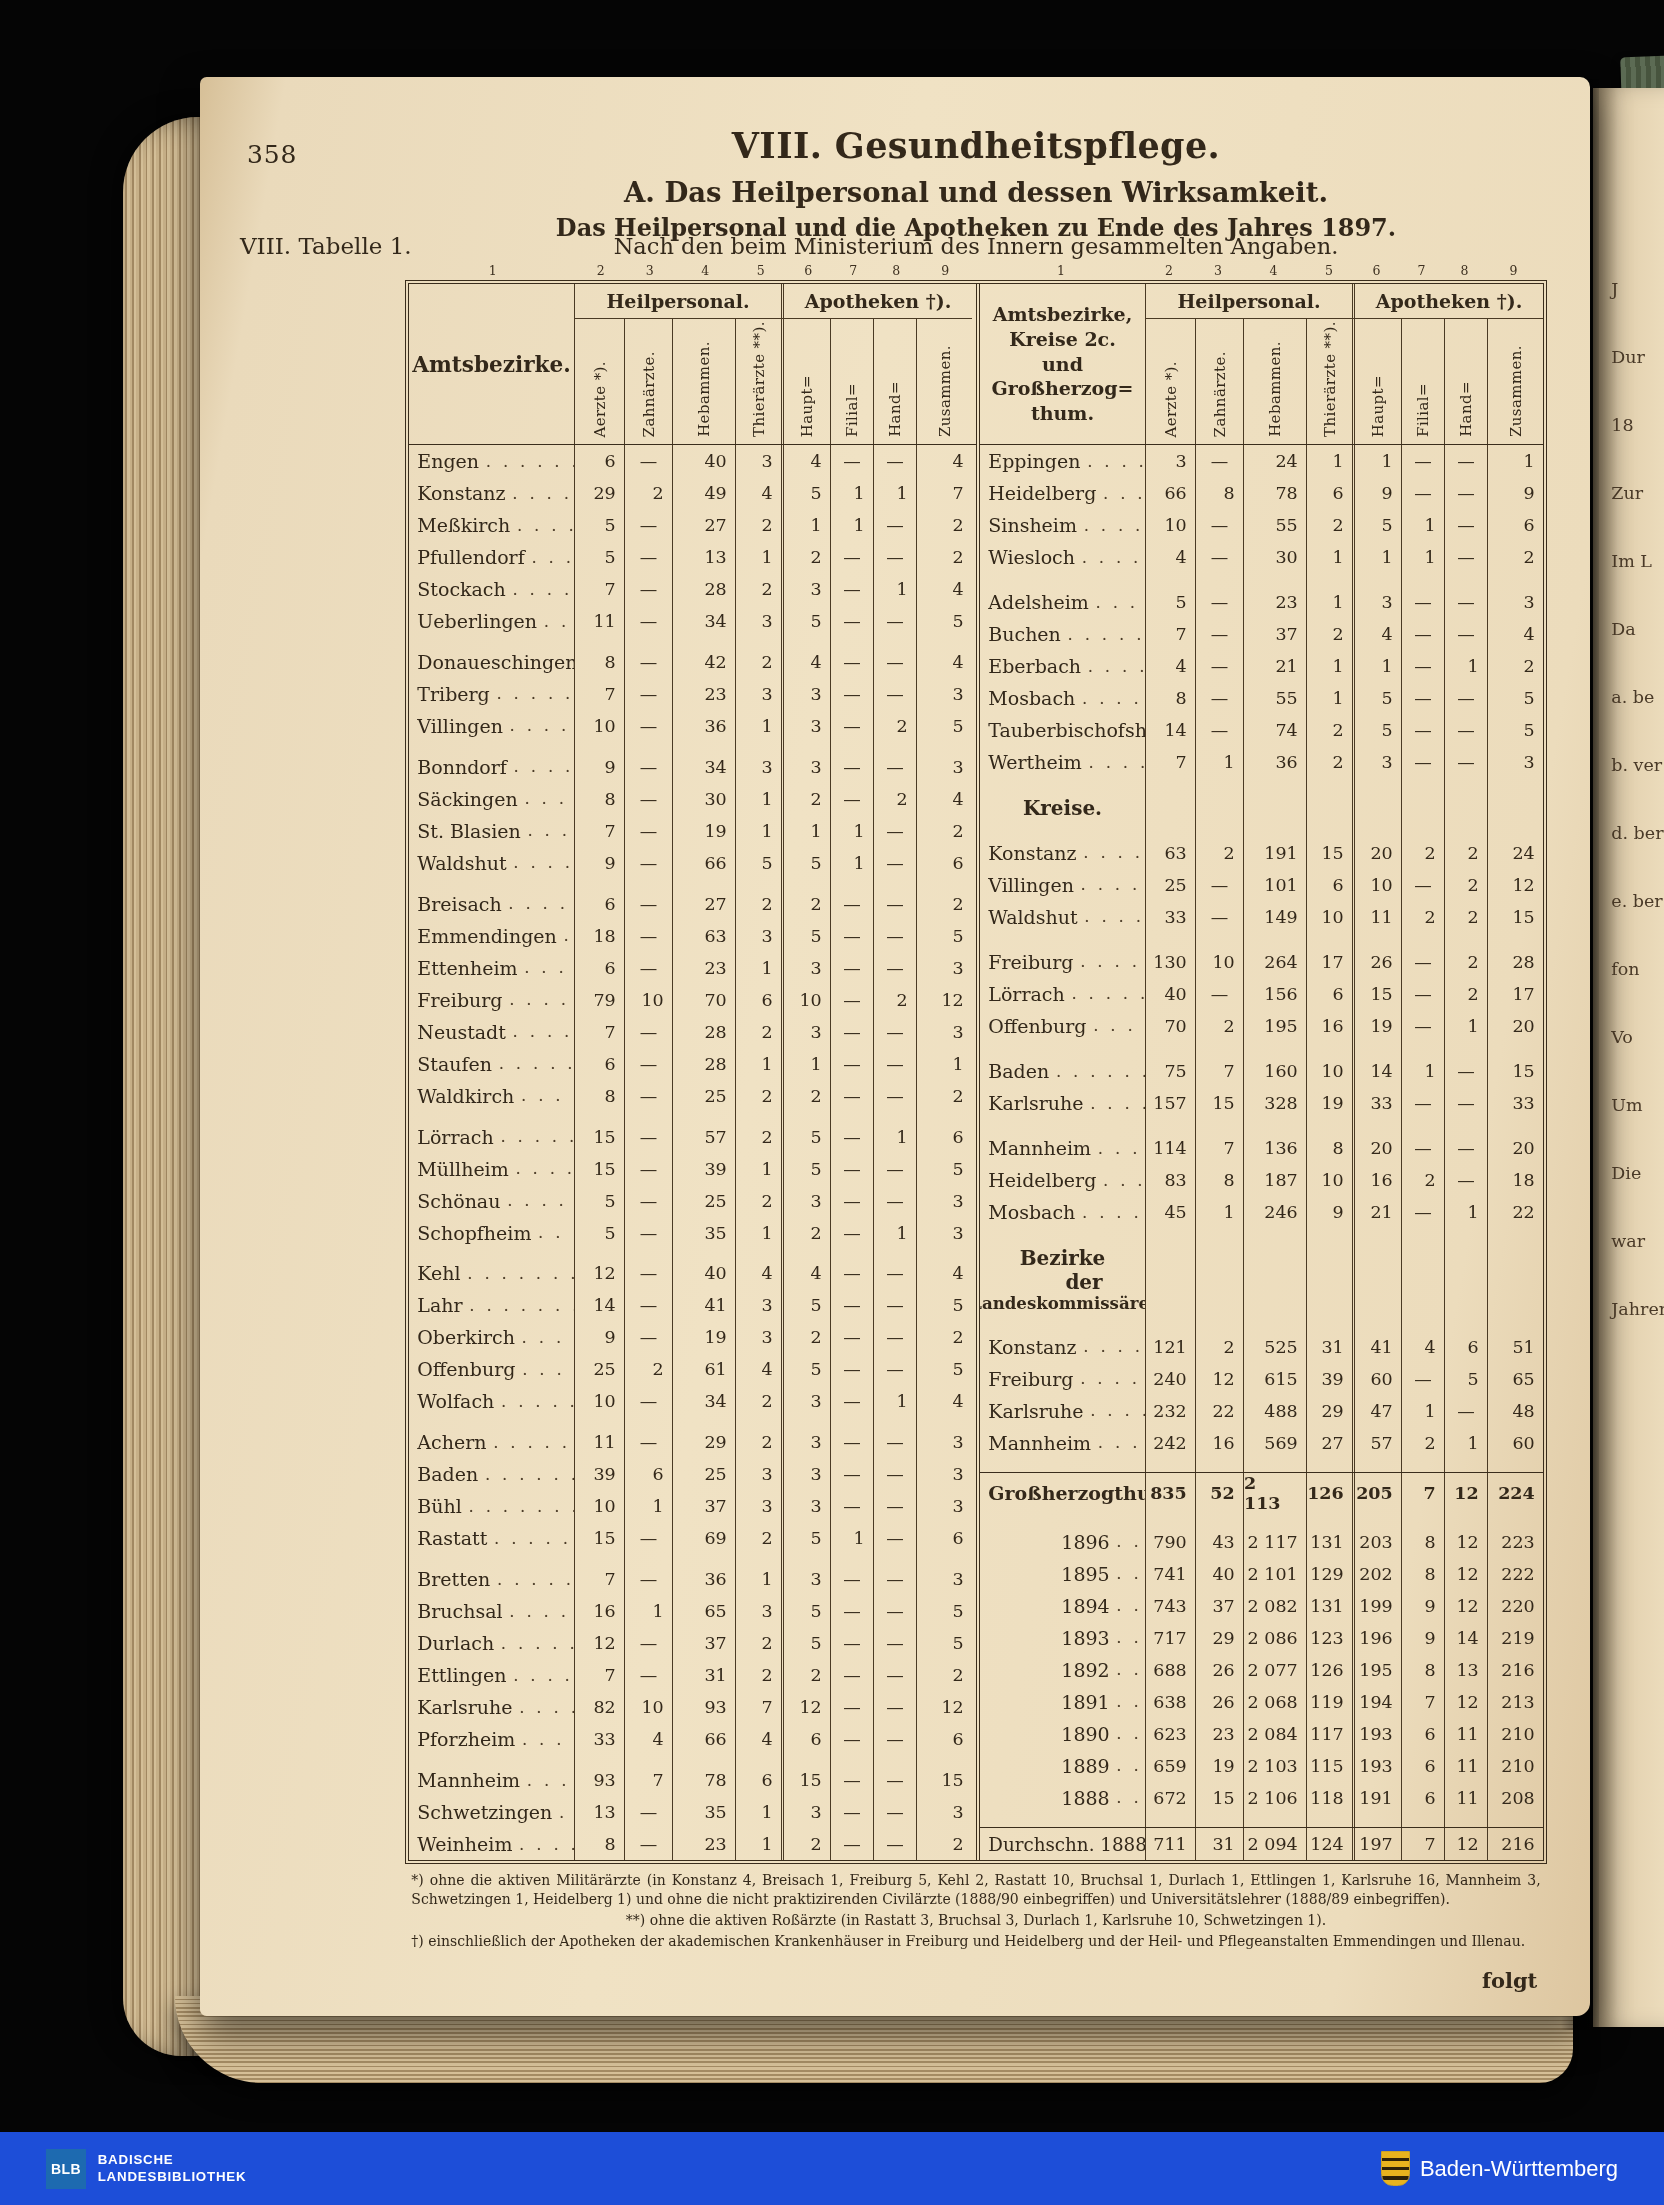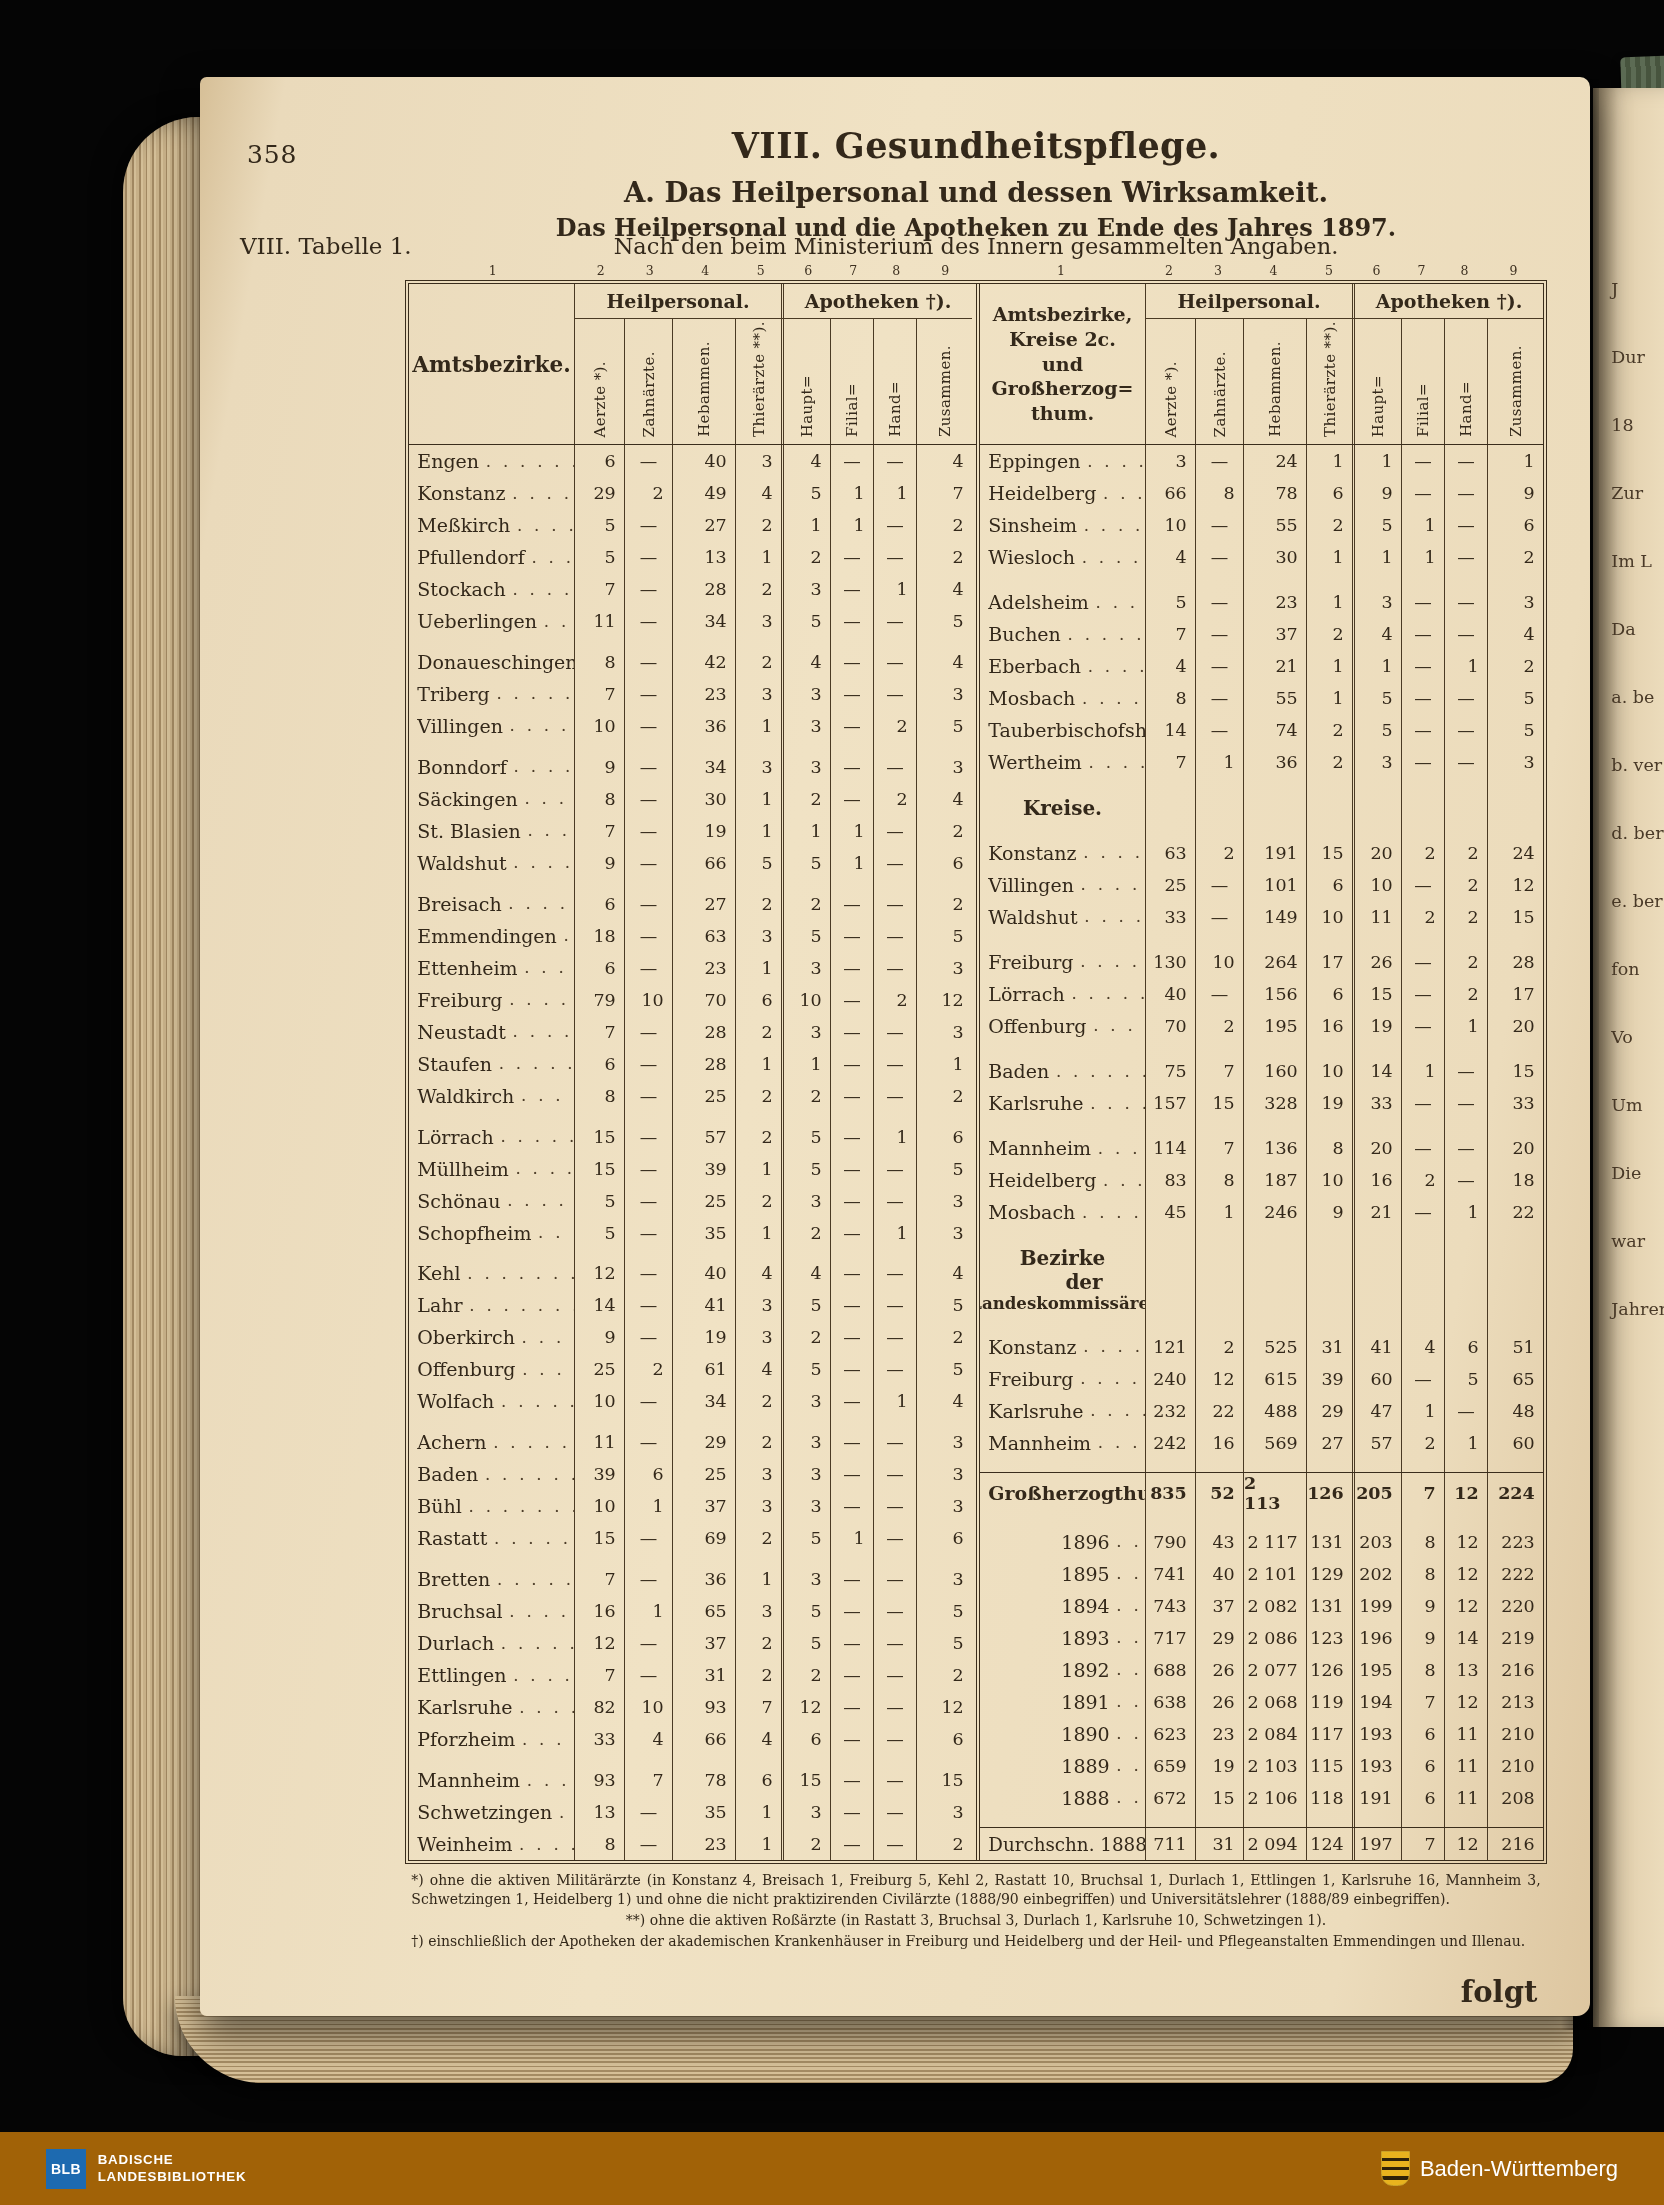--- a/index.html
+++ b/index.html
@@ -125,26 +125,26 @@
     padding:5px 0 3.3px 0;font-weight:700;line-height:1.2;
   }
   .year .lname{padding-left:73px;}
   .total{font-weight:700;}
   .avg .label{font-size:18.3px;}
 
   .footnotes{margin-top:10px;padding:0 3.3px;}
   .fn{font-size:14px;line-height:1.34;text-align:justify;color:#33281a;}
   .fn + .fn{margin-top:2.5px;}
   .footnotes .fn:nth-child(2){text-align:center;}
-  .folgt{text-align:right;font-size:29px;font-weight:700;margin-top:24px;padding-right:6.7px;}
+  .folgt{text-align:right;font-size:21px;font-weight:700;margin-top:17px;padding-right:6.7px;}
 
   
   .footer{
     position:absolute;left:0;bottom:0;width:1664px;height:73px;
-    background:#a16207;display:flex;align-items:center;justify-content:space-between;
+    background:#1d4ed8;display:flex;align-items:center;justify-content:space-between;
     padding:0 46px;box-sizing:border-box;
     font-family:"Liberation Sans", sans-serif;
   }
   .blb{display:flex;align-items:center;gap:11.7px;cursor:pointer;}
   .blb-box{
     width:40px;height:40px;background:#1d6ab0;color:#fff;
     display:flex;align-items:center;justify-content:center;
     font-weight:700;font-size:14px;letter-spacing:0.4px;
   }
   .blb-text{color:#fff;font-weight:700;font-size:13.3px;line-height:1.25;letter-spacing:0.8px;}

